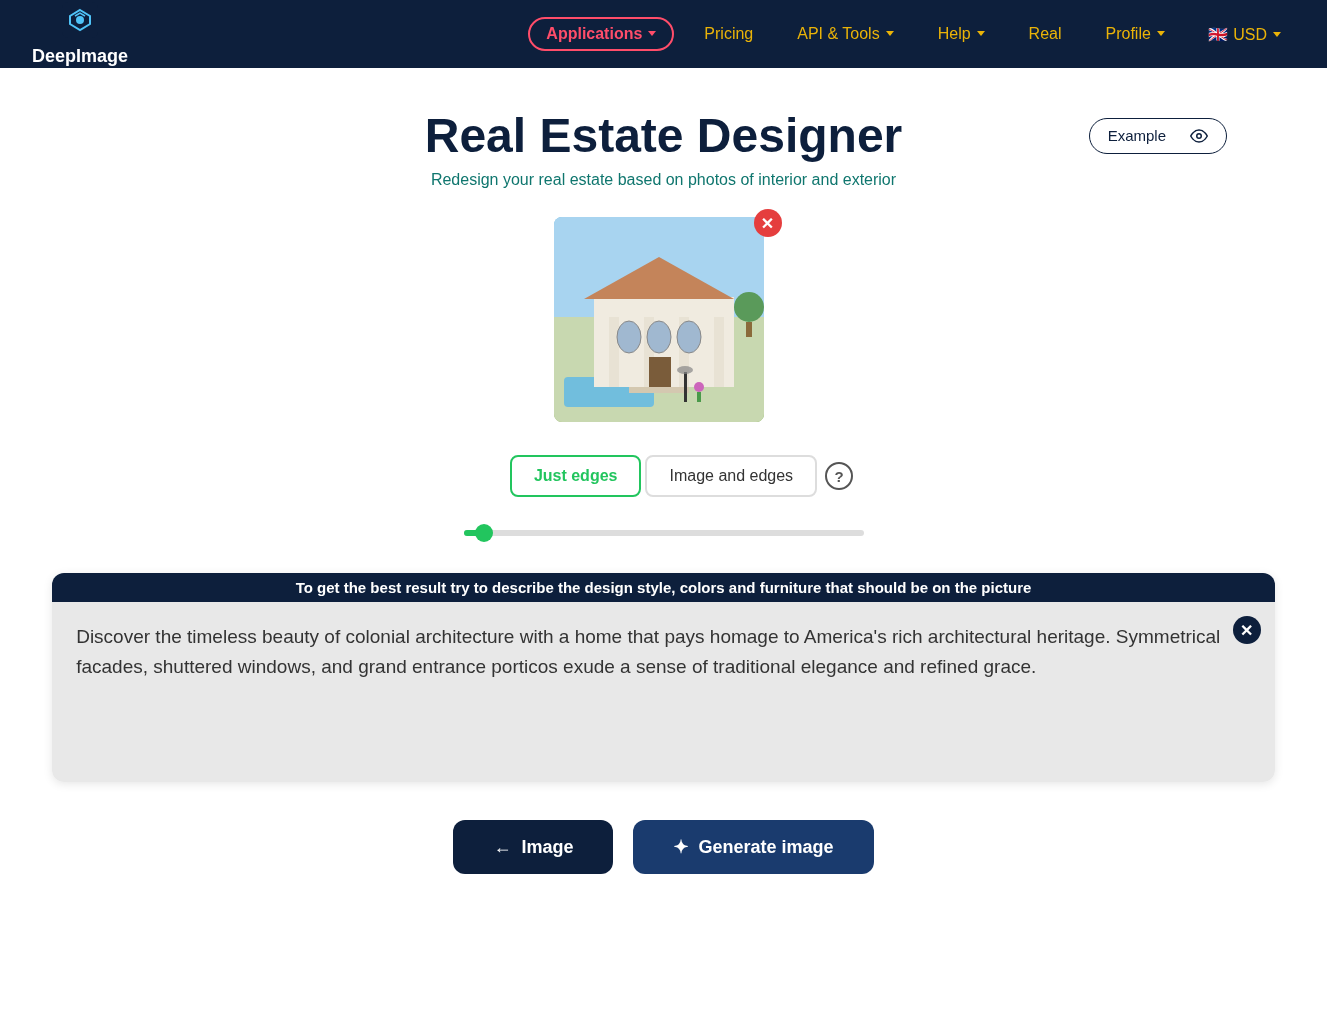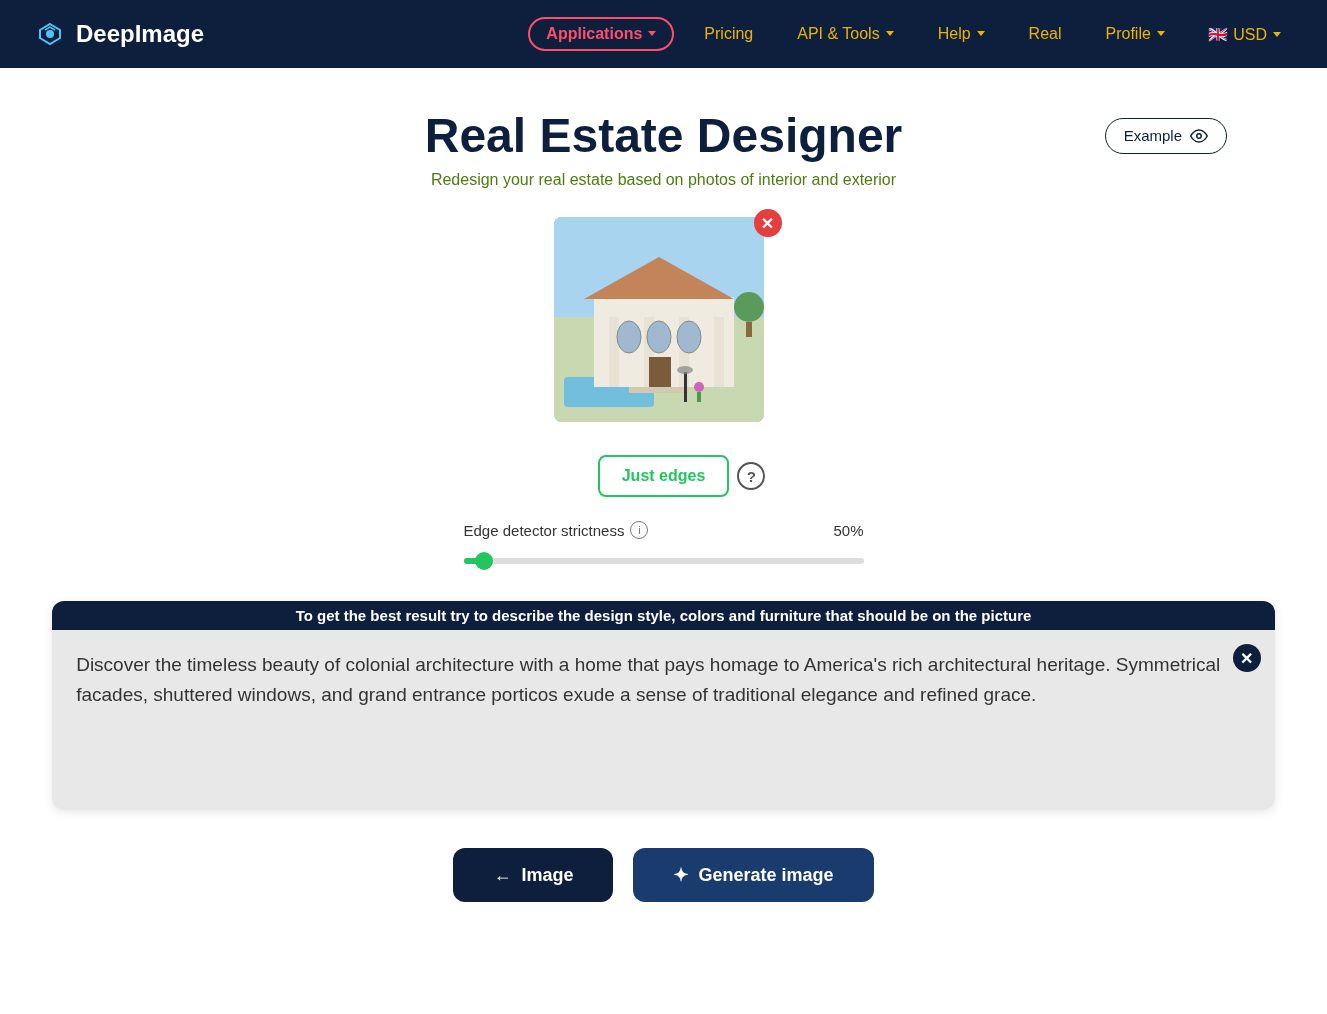--- a/index.html
+++ b/index.html
@@ -19,22 +19,23 @@
       padding: 0 32px;
       height: 68px;
       position: relative;
     }
     .nav-logo {
       display: flex;
       align-items: center;
       gap: 8px;
       color: #ffffff;
       font-weight: 700;
-      font-size: 24px;
+      font-size: 18px;
       flex-shrink: 0;
+      flex-direction: column;
     }
     .nav-logo-icon {
       width: 36px;
       height: 36px;
     }
     .nav-links {
       display: flex;
       align-items: flex-start;
       gap: 16px;
       margin-left: auto;
@@ -94,27 +95,27 @@
       border: 1.5px solid #0d1f3c;
       border-radius: 24px;
       padding: 8px 18px;
       background: #fff;
       font-size: 15px;
       font-weight: 500;
       color: #0d1f3c;
       cursor: pointer;
       display: flex;
       align-items: center;
-      gap: 8px;
+      gap: 24px;
       white-space: nowrap;
     }
 
     .subtitle {
       font-size: 16px;
-      color: #4d7c0f;
+      color: #0f766e;
       text-align: center;
       margin-bottom: 28px;
     }
 
     
     .image-container {
       position: relative;
       width: 220px;
       height: 210px;
       margin-bottom: 28px;
@@ -441,31 +442,25 @@
           <circle cx="145" cy="170" r="5" fill="#cc66bb"></circle>
           <rect x="143" y="175" width="4" height="10" fill="#4a9a4a"></rect>
         </svg>
       </div>
     </div>
     <button class="close-btn">✕</button>
   </div>
 
   <div class="edge-options">
     <button class="edge-btn edge-btn-active">Just edges</button>
+    <button class="edge-btn edge-btn-second">Image and edges</button>
     <div class="help-icon">?</div>
   </div>
 
   <div class="slider-section">
-    <div class="slider-header">
-      <div class="slider-label">
-        <span>Edge detector strictness</span>
-        <div class="info-icon">i</div>
-      </div>
-      <span class="slider-value">50%</span>
-    </div>
     <div style="position:relative; height: 24px; display: flex; align-items: center;">
       <div class="slider-track" style="width:100%; position:relative;">
         <div class="slider-fill" style="width:5%;"></div>
         <div class="slider-thumb" style="left:5%;"></div>
       </div>
       <input type="range" min="0" max="100" value="5" style="position: absolute; width: 100%; opacity: 0; height: 24px; cursor: pointer;">
     </div>
   </div>
 
   <div class="prompt-container">

